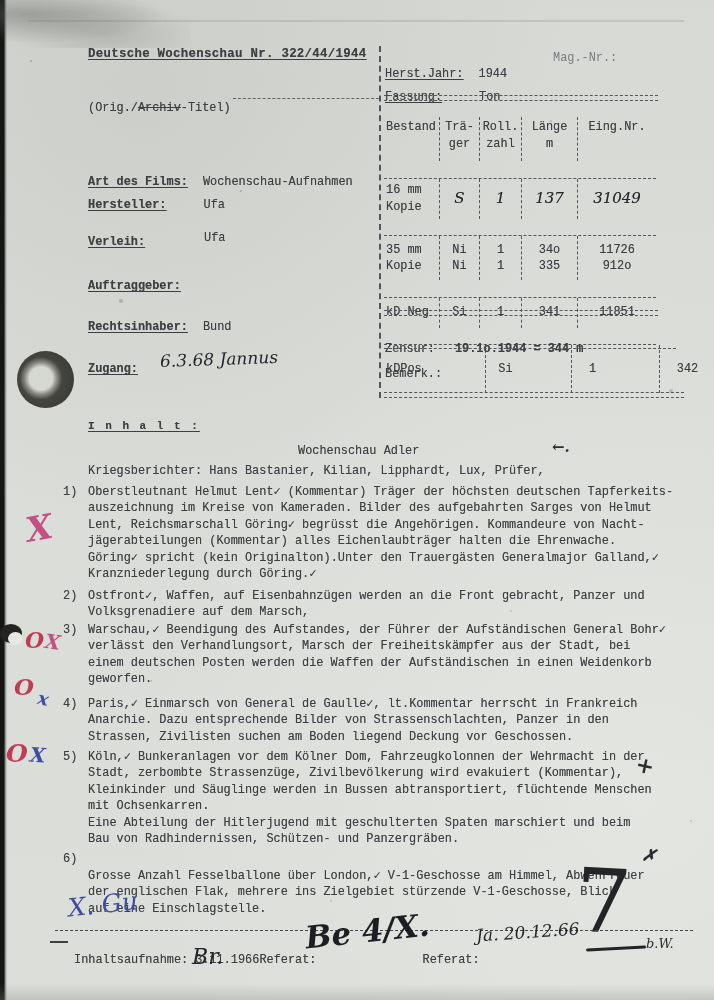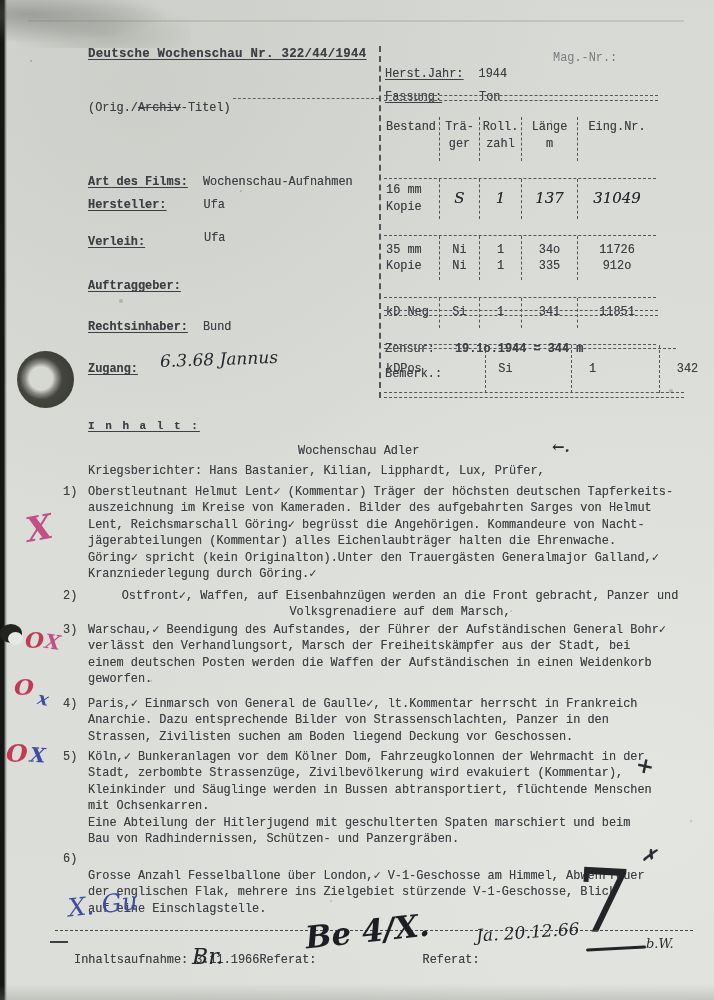--- a/index.html
+++ b/index.html
@@ -173,21 +173,21 @@
 
   <div class="abs typed item-num" style="top:484px;">1)</div>
   <div class="abs typed item-text" style="top:484px;">Oberstleutnant Helmut Lent✓ (Kommentar) Träger der höchsten deutschen Tapferkeits-
 auszeichnung im Kreise von Kameraden. Bilder des aufgebahrten Sarges von Helmut
 Lent, Reichsmarschall Göring✓ begrüsst die Angehörigen. Kommandeure von Nacht-
 jägerabteilungen (Kommentar) alles Eichenlaubträger halten die Ehrenwache.
 Göring✓ spricht (kein Originalton).Unter den Trauergästen Generalmajor Galland,✓
 Kranzniederlegung durch Göring.✓</div>
 
   <div class="abs typed item-num" style="top:588px;">2)</div>
-  <div class="abs typed item-text" style="top:588px;text-align:center;">Ostfront✓, Waffen, auf Eisenbahnzügen werden an die Front gebracht, Panzer und
+  <div class="abs typed item-text" style="top:588px;">Ostfront✓, Waffen, auf Eisenbahnzügen werden an die Front gebracht, Panzer und
 Volksgrenadiere auf dem Marsch,</div>
 
   <div class="abs typed item-num" style="top:622px;">3)</div>
   <div class="abs typed item-text" style="top:622px;">Warschau,✓ Beendigung des Aufstandes, der Führer der Aufständischen General Bohr✓
 verlässt den Verhandlungsort, Marsch der Freiheitskämpfer aus der Stadt, bei
 einem deutschen Posten werden die Waffen der Aufständischen in einen Weidenkorb
 geworfen.</div>
 
   <div class="abs typed item-num" style="top:696px;">4)</div>
   <div class="abs typed item-text" style="top:696px;">Paris,✓ Einmarsch von General de Gaulle✓, lt.Kommentar herrscht in Frankreich

